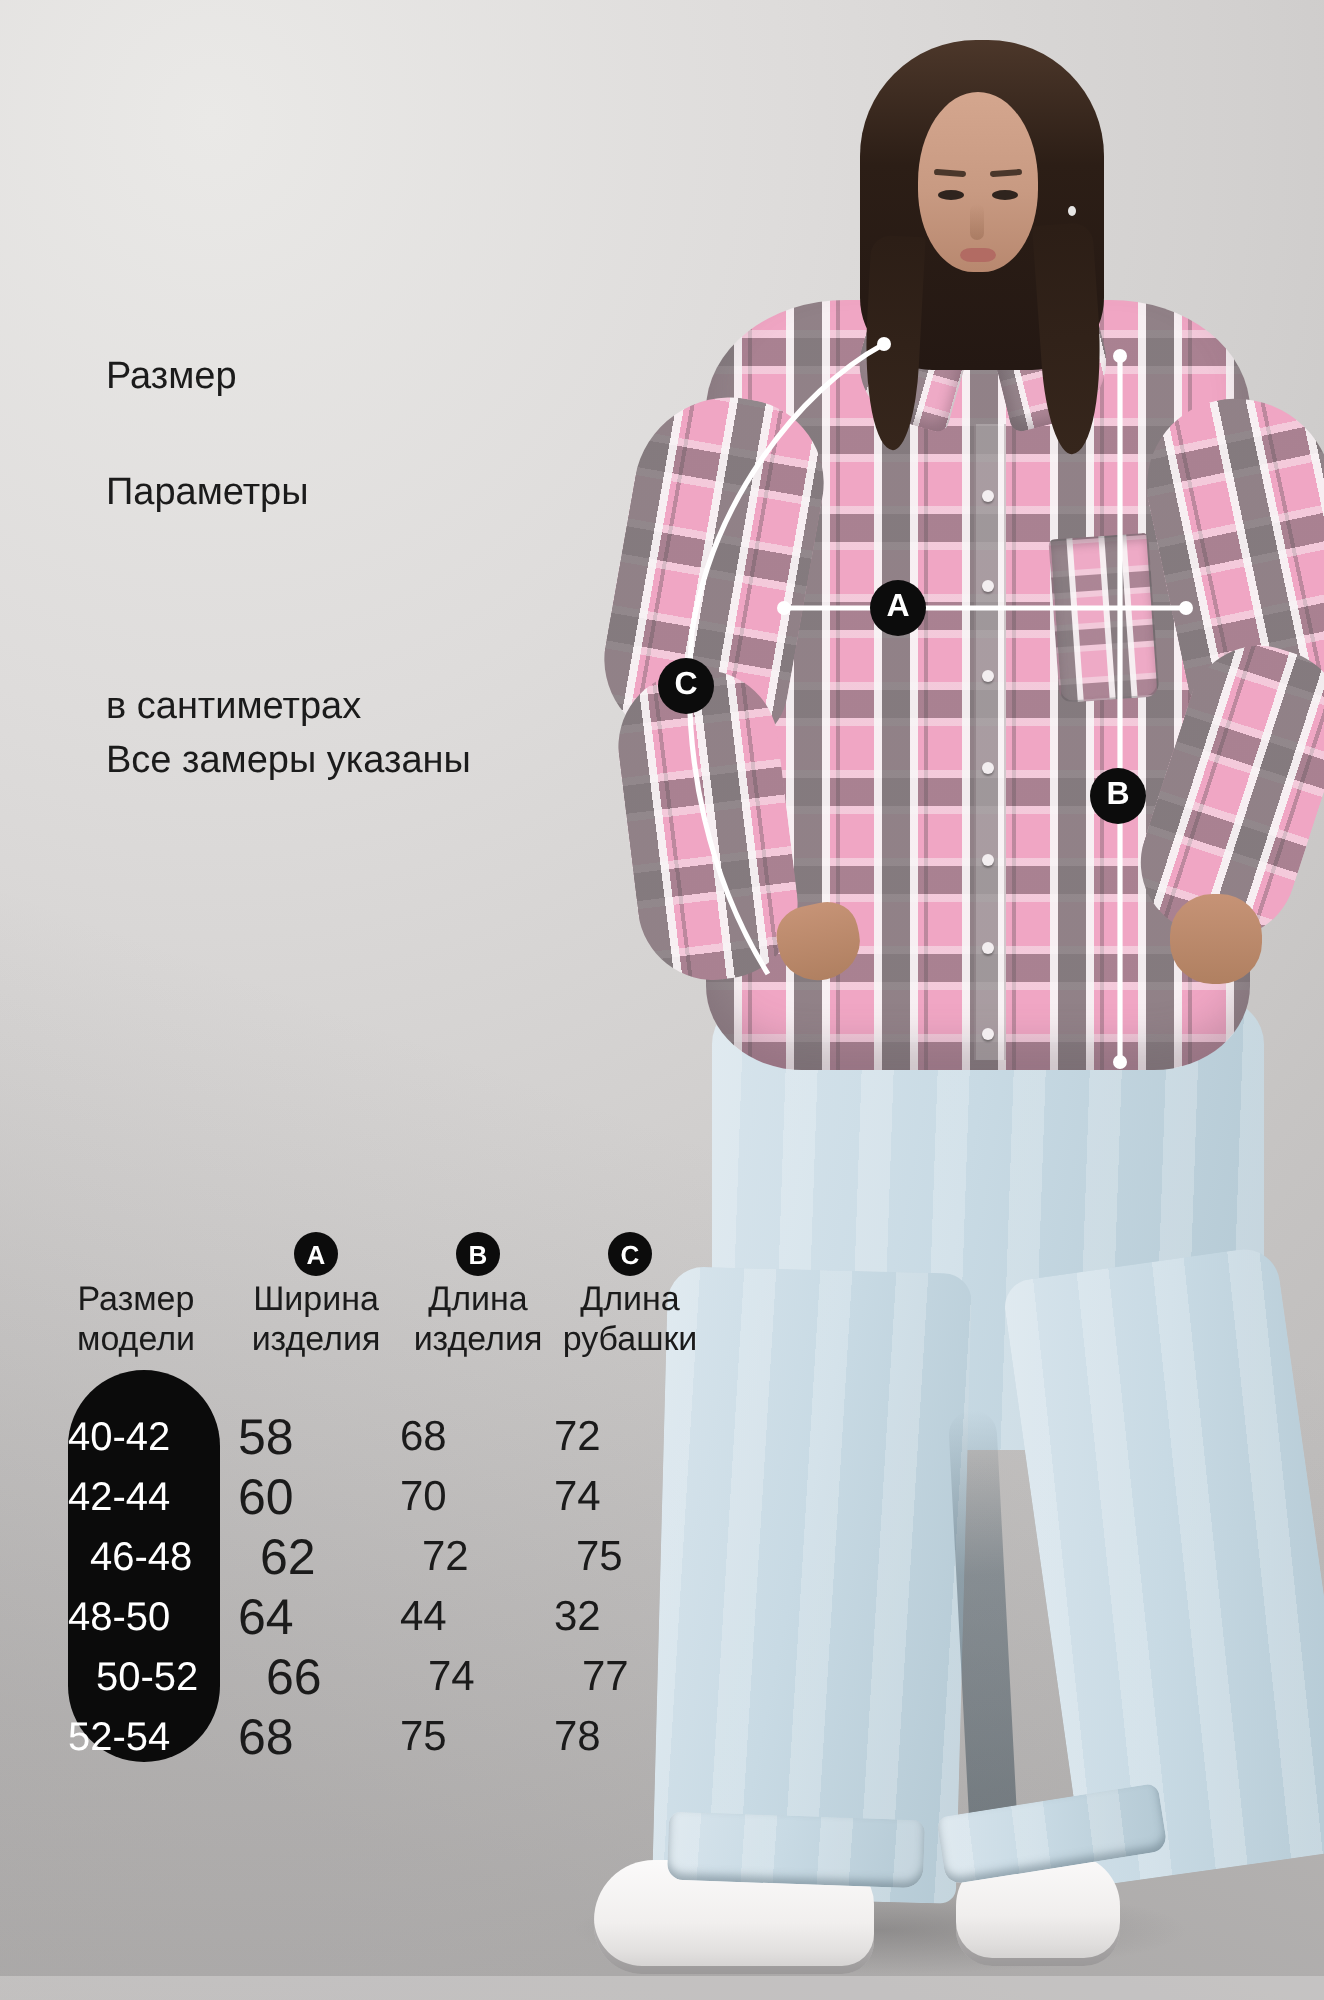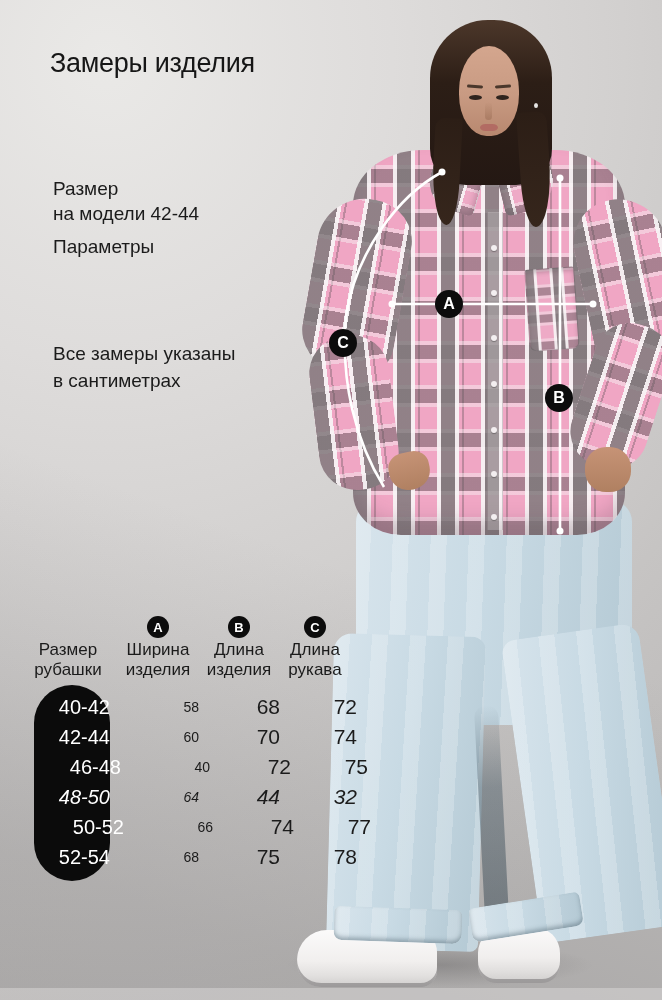--- a/index.html
+++ b/index.html
@@ -68,23 +68,23 @@
   .title{left:50px;top:48px;font-size:27px;letter-spacing:-0.3px;color:#161616;z-index:11;}
   .info{z-index:11;font-size:19px;line-height:25px;color:#1b1b1b;}
   
   .table{z-index:11;}
   .thead{font-size:17px;line-height:20px;text-align:center;color:#1b1b1b;}
   .pill{
     left:34px;top:685px;width:76px;height:196px;border-radius:38px;
     background:#0b0b0b;z-index:11;
   }
   .trow{left:0;width:350px;height:30px;z-index:12;}
-  .cell{position:absolute;top:0;height:30px;line-height:30px;text-align:right;}
+  .cell{position:absolute;top:12px;height:30px;line-height:30px;text-align:left;}
   .cell-size{left:34px;width:76px;color:#fff;font-size:20px;font-weight:500;}
-  .cell-a{left:119px;width:80px;font-size:14px;}
+  .cell-a{left:119px;width:80px;font-size:25px;}
   .cell-b{left:200px;width:80px;font-size:21px;}
   .cell-c{left:277px;width:80px;font-size:21px;}
   svg.mlines{left:0;top:0;z-index:9;}
 </style>
 </head>
 <body>
 
 <div class="canvas">
 
   <div class="abs bg"></div>
@@ -166,74 +166,72 @@
     <circle cx="560" cy="178" r="3.5" fill="#ffffff"></circle>
     <circle cx="560" cy="531" r="3.5" fill="#ffffff"></circle>
     <path d="M442,172 C398,196 356,252 346,316 C340,382 356,442 384,487" fill="none" stroke="#ffffff" stroke-width="2.6"></path>
     <circle cx="442" cy="172" r="3.5" fill="#ffffff"></circle>
   </svg>
 
   <div class="abs pmarker" style="left:435px;top:290px;">A</div>
   <div class="abs pmarker" style="left:545px;top:384px;">B</div>
   <div class="abs pmarker" style="left:329px;top:329px;">C</div>
 
-  <div class="abs title">Замеры изделия</div>
   <div class="abs info" style="left:53px;top:176px;">
     <div>Размер</div>
-    <div>на модели 42-44</div>
   </div>
   <div class="abs info" style="left:53px;top:234px;">Параметры</div>
   <div class="abs info" style="left:53px;top:340px;line-height:27px;">
+    <div>в сантиметрах</div>
     <div>Все замеры указаны</div>
-    <div>в сантиметрах</div>
   </div>
 
   <div class="table">
     <div class="abs tmarker" style="left:147px;top:616px;z-index:11;">A</div>
     <div class="abs tmarker" style="left:228px;top:616px;z-index:11;">B</div>
     <div class="abs tmarker" style="left:304px;top:616px;z-index:11;">C</div>
 
     <div class="abs thead" style="left:18px;top:640px;width:100px;z-index:11;">
       <div>Размер</div>
-      <div>рубашки</div>
+      <div>модели</div>
     </div>
     <div class="abs thead" style="left:108px;top:640px;width:100px;z-index:11;">
       <div>Ширина</div>
       <div>изделия</div>
     </div>
     <div class="abs thead" style="left:189px;top:640px;width:100px;z-index:11;">
       <div>Длина</div>
       <div>изделия</div>
     </div>
     <div class="abs thead" style="left:265px;top:640px;width:100px;z-index:11;">
       <div>Длина</div>
-      <div>рукава</div>
+      <div>рубашки</div>
     </div>
 
     <div class="abs pill"></div>
 
     <div class="abs trow" style="top:692px;">
       <span class="cell cell-size">40-42</span>
       <span class="cell cell-a">58</span>
       <span class="cell cell-b">68</span>
       <span class="cell cell-c">72</span>
     </div>
     <div class="abs trow" style="top:722px;padding-left:24px;">
       <span class="cell cell-size">42-44</span>
       <span class="cell cell-a">60</span>
       <span class="cell cell-b">70</span>
       <span class="cell cell-c">74</span>
     </div>
     <div class="abs trow" style="top:752px;margin-left:11px;">
       <span class="cell cell-size">46-48</span>
-      <span class="cell cell-a">40</span>
+      <span class="cell cell-a">62</span>
       <span class="cell cell-b">72</span>
       <span class="cell cell-c">75</span>
     </div>
-    <div class="abs trow" style="top:782px;font-style:italic;">
+    <div class="abs trow" style="top:782px;">
       <span class="cell cell-size">48-50</span>
       <span class="cell cell-a">64</span>
       <span class="cell cell-b">44</span>
       <span class="cell cell-c">32</span>
     </div>
     <div class="abs trow" style="top:812px;margin-left:14px;">
       <span class="cell cell-size">50-52</span>
       <span class="cell cell-a">66</span>
       <span class="cell cell-b">74</span>
       <span class="cell cell-c">77</span>

